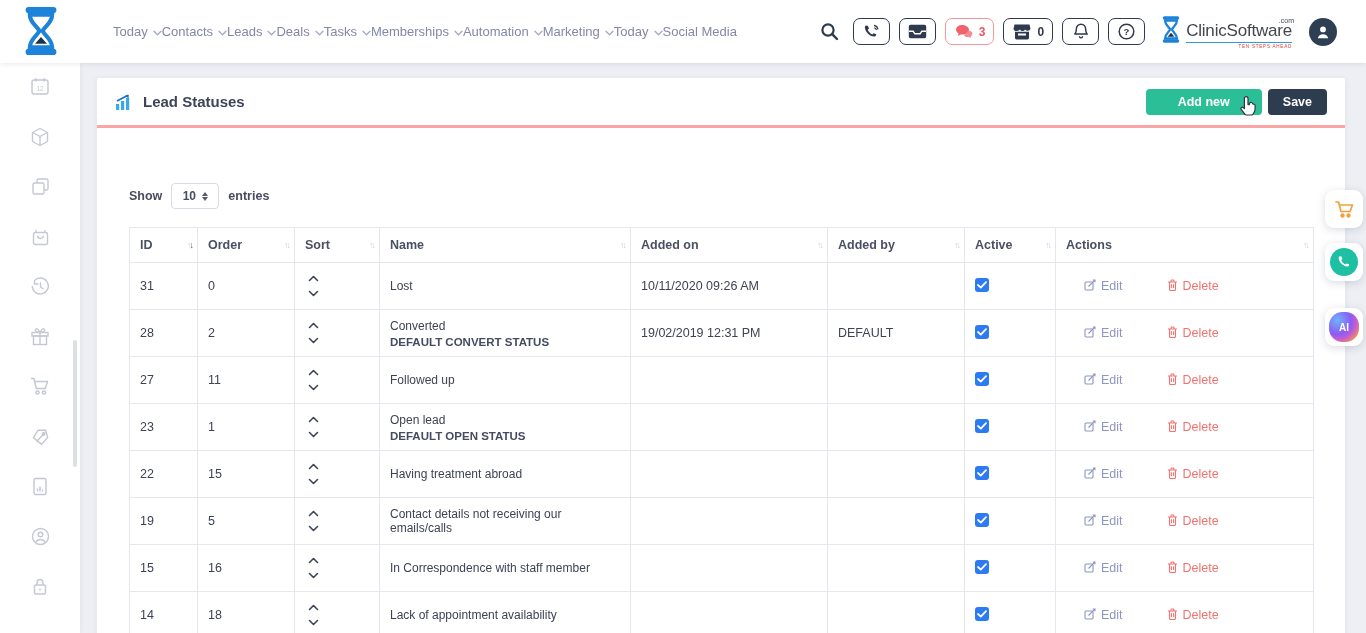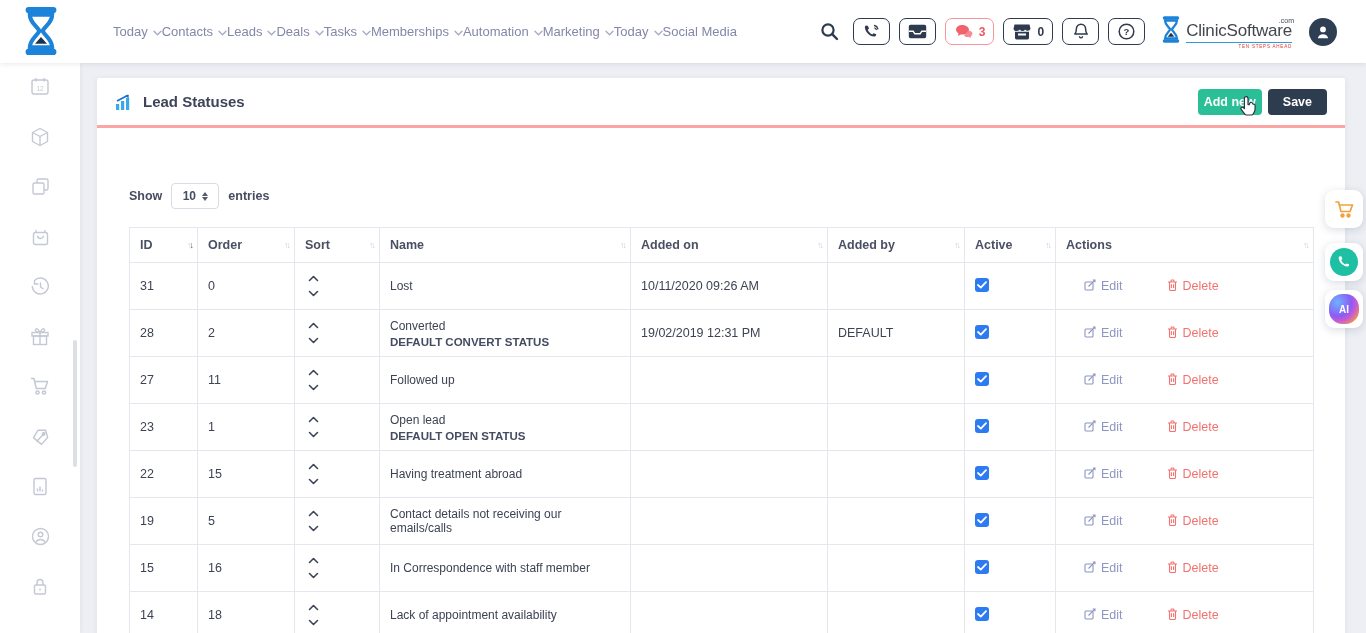--- a/index.html
+++ b/index.html
@@ -44,21 +44,21 @@
   .side-scroll { position:absolute; left:73px; top:340px; width:4px; height:127px; background:#dcdfe6; border-radius:2px; z-index:31; cursor:grab; }
   
   .card {
     position:absolute; left:97px; top:78px; width:1248px; height:600px;
     background:#fff; box-shadow:0 1px 6px rgba(40,50,70,.08); border-radius:2px;
   }
   .card-header { height:50px; border-bottom:3px solid #fca5a5; display:flex; align-items:center; padding:0 18px; }
   .card-title { font-size:15px; font-weight:bold; color:#3f4559; margin-left:9px; }
   .hdr-buttons { margin-left:auto; display:flex; gap:6px; }
   .btn { height:26px; border:none; border-radius:4px; color:#fff; font-size:12.5px; font-weight:bold; font-family:inherit; cursor:pointer; }
-  .btn-add { background:#2abf96; padding:0 6px;margin-left:20px; }
+  .btn-add { background:#2abf96; padding:0 32px;margin-left:20px; }
   .btn-save { background:#2e3c50; padding:0 15px; }
   .card-body { padding:0 32px; }
   
   .controls { margin-top:55px; display:flex; align-items:center; font-size:12.5px; font-weight:bold; color:#474d61; }
   .len-select { margin:0 9px; width:48px; height:26px; border:1px solid #d9dce5; border-radius:4px; background:#fff;
     display:flex; align-items:center; justify-content:center; gap:6px; font-size:12px; cursor:pointer; }
   .spin { display:flex; flex-direction:column; gap:1px; }
   .spin i { width:0; height:0; border-left:3.5px solid transparent; border-right:3.5px solid transparent; }
   .spin .up { border-bottom:4px solid #565c6e; }
   .spin .dn { border-top:4px solid #565c6e; }
@@ -644,19 +644,19 @@
       <circle cx="14.5" cy="15.5" r="1.4" fill="#f0a33c"></circle>
     </svg>
 </div>
 <div class="fab" style="top:243px">
   <span class="fab-phone-circle">
     <svg width="14" height="14" viewBox="0 0 16 16">
         <path d="M3.2 1.5 C2.3 1.8 1.8 2.5 1.9 3.5 c.4 4.9 4.8 9.3 9.7 9.7 1 .1 1.7-.4 2-1.3 l.3-1.3 -3.1-1 -1 1.4 C7.6 10 5.6 8 4.8 5.8 L6.2 4.7 5.1 1.7z" fill="#fff"></path>
       </svg>
   </span>
 </div>
-<div class="fab" style="top:290px">
+<div class="fab" style="top:308px">
   <span class="ai-blob">AI</span>
 </div>
 
 <svg class="hand-cursor" width="22" height="25" viewBox="0 0 22 25">
   <path d="M8.2 1.6c1 0 1.8.8 1.8 1.8v6.2l1.2.15.3-1.1c.25-.85 1.1-1.35 1.95-1.15.7.17 1.2.72 1.3 1.42l.9.12c.85.12 1.5.85 1.5 1.72l-.1 3.6c0 .6-.2 1.45-.55 2.1l-1.3 2.5c-.35.65-1.05 1.05-1.8 1.05H8.5c-.65 0-1.3-.3-1.7-.85L3.2 14.4c-.45-.6-.35-1.45.25-1.9.55-.42 1.3-.4 1.85.05l1.1 1V3.4c0-1 .8-1.8 1.8-1.8z" fill="#fff" stroke="#2e3442" stroke-width="1.2" stroke-linejoin="round"></path>
 </svg>
 
 </body></html>

